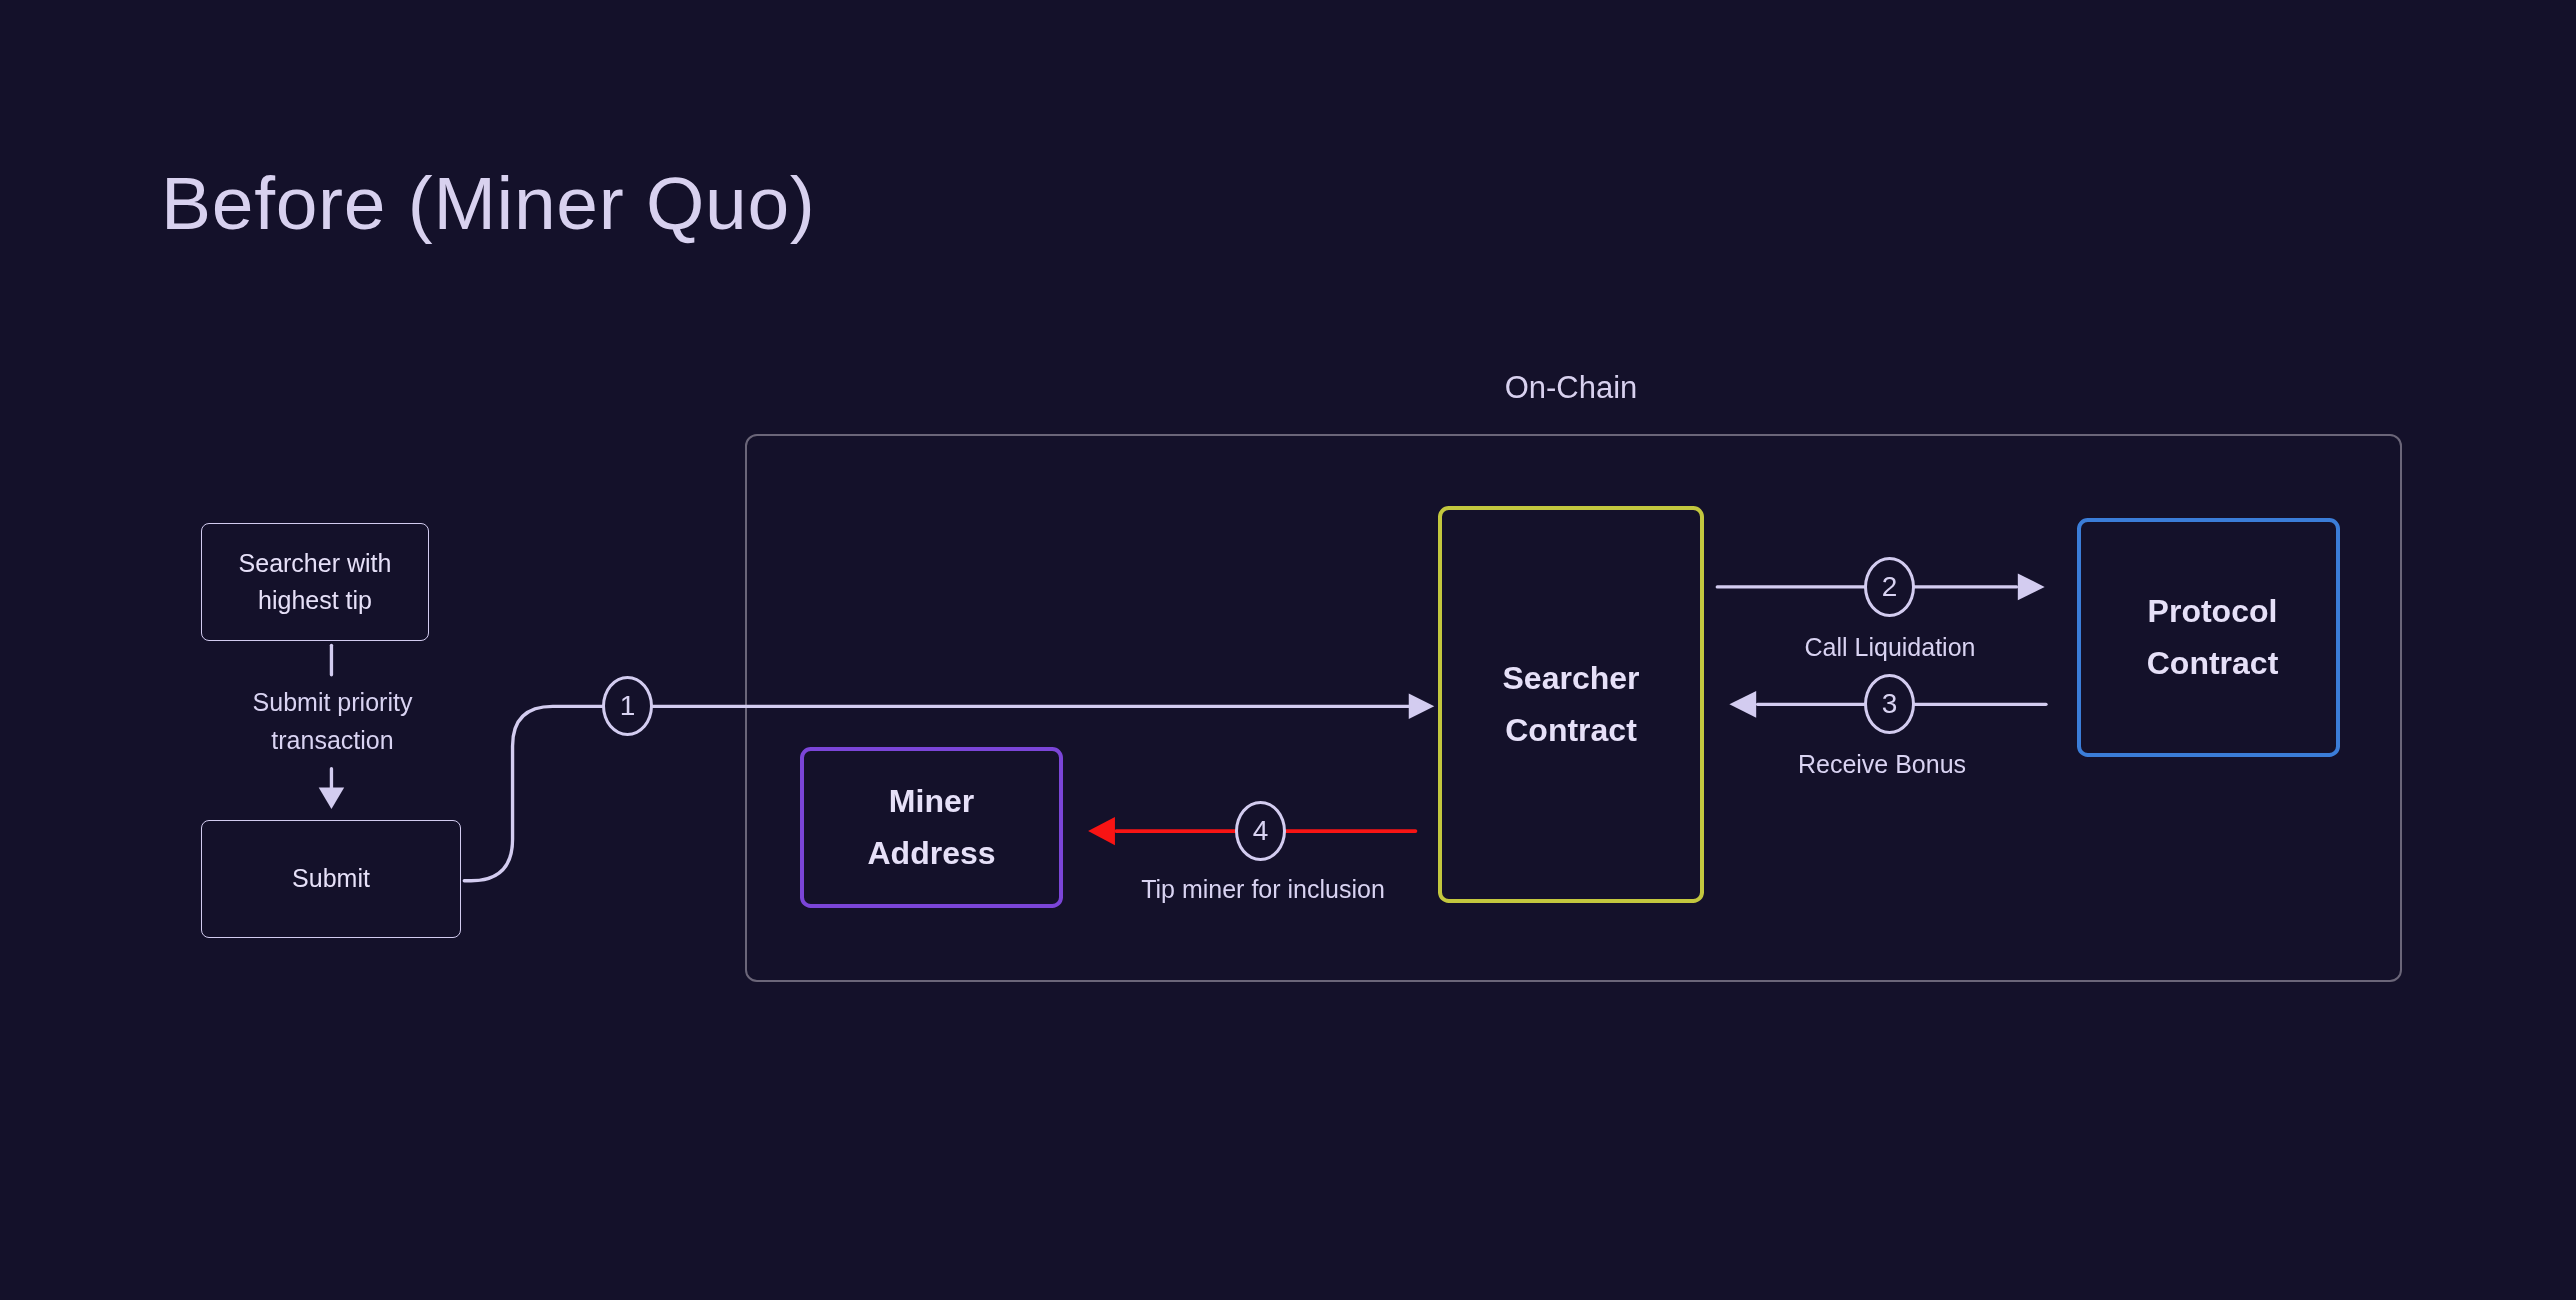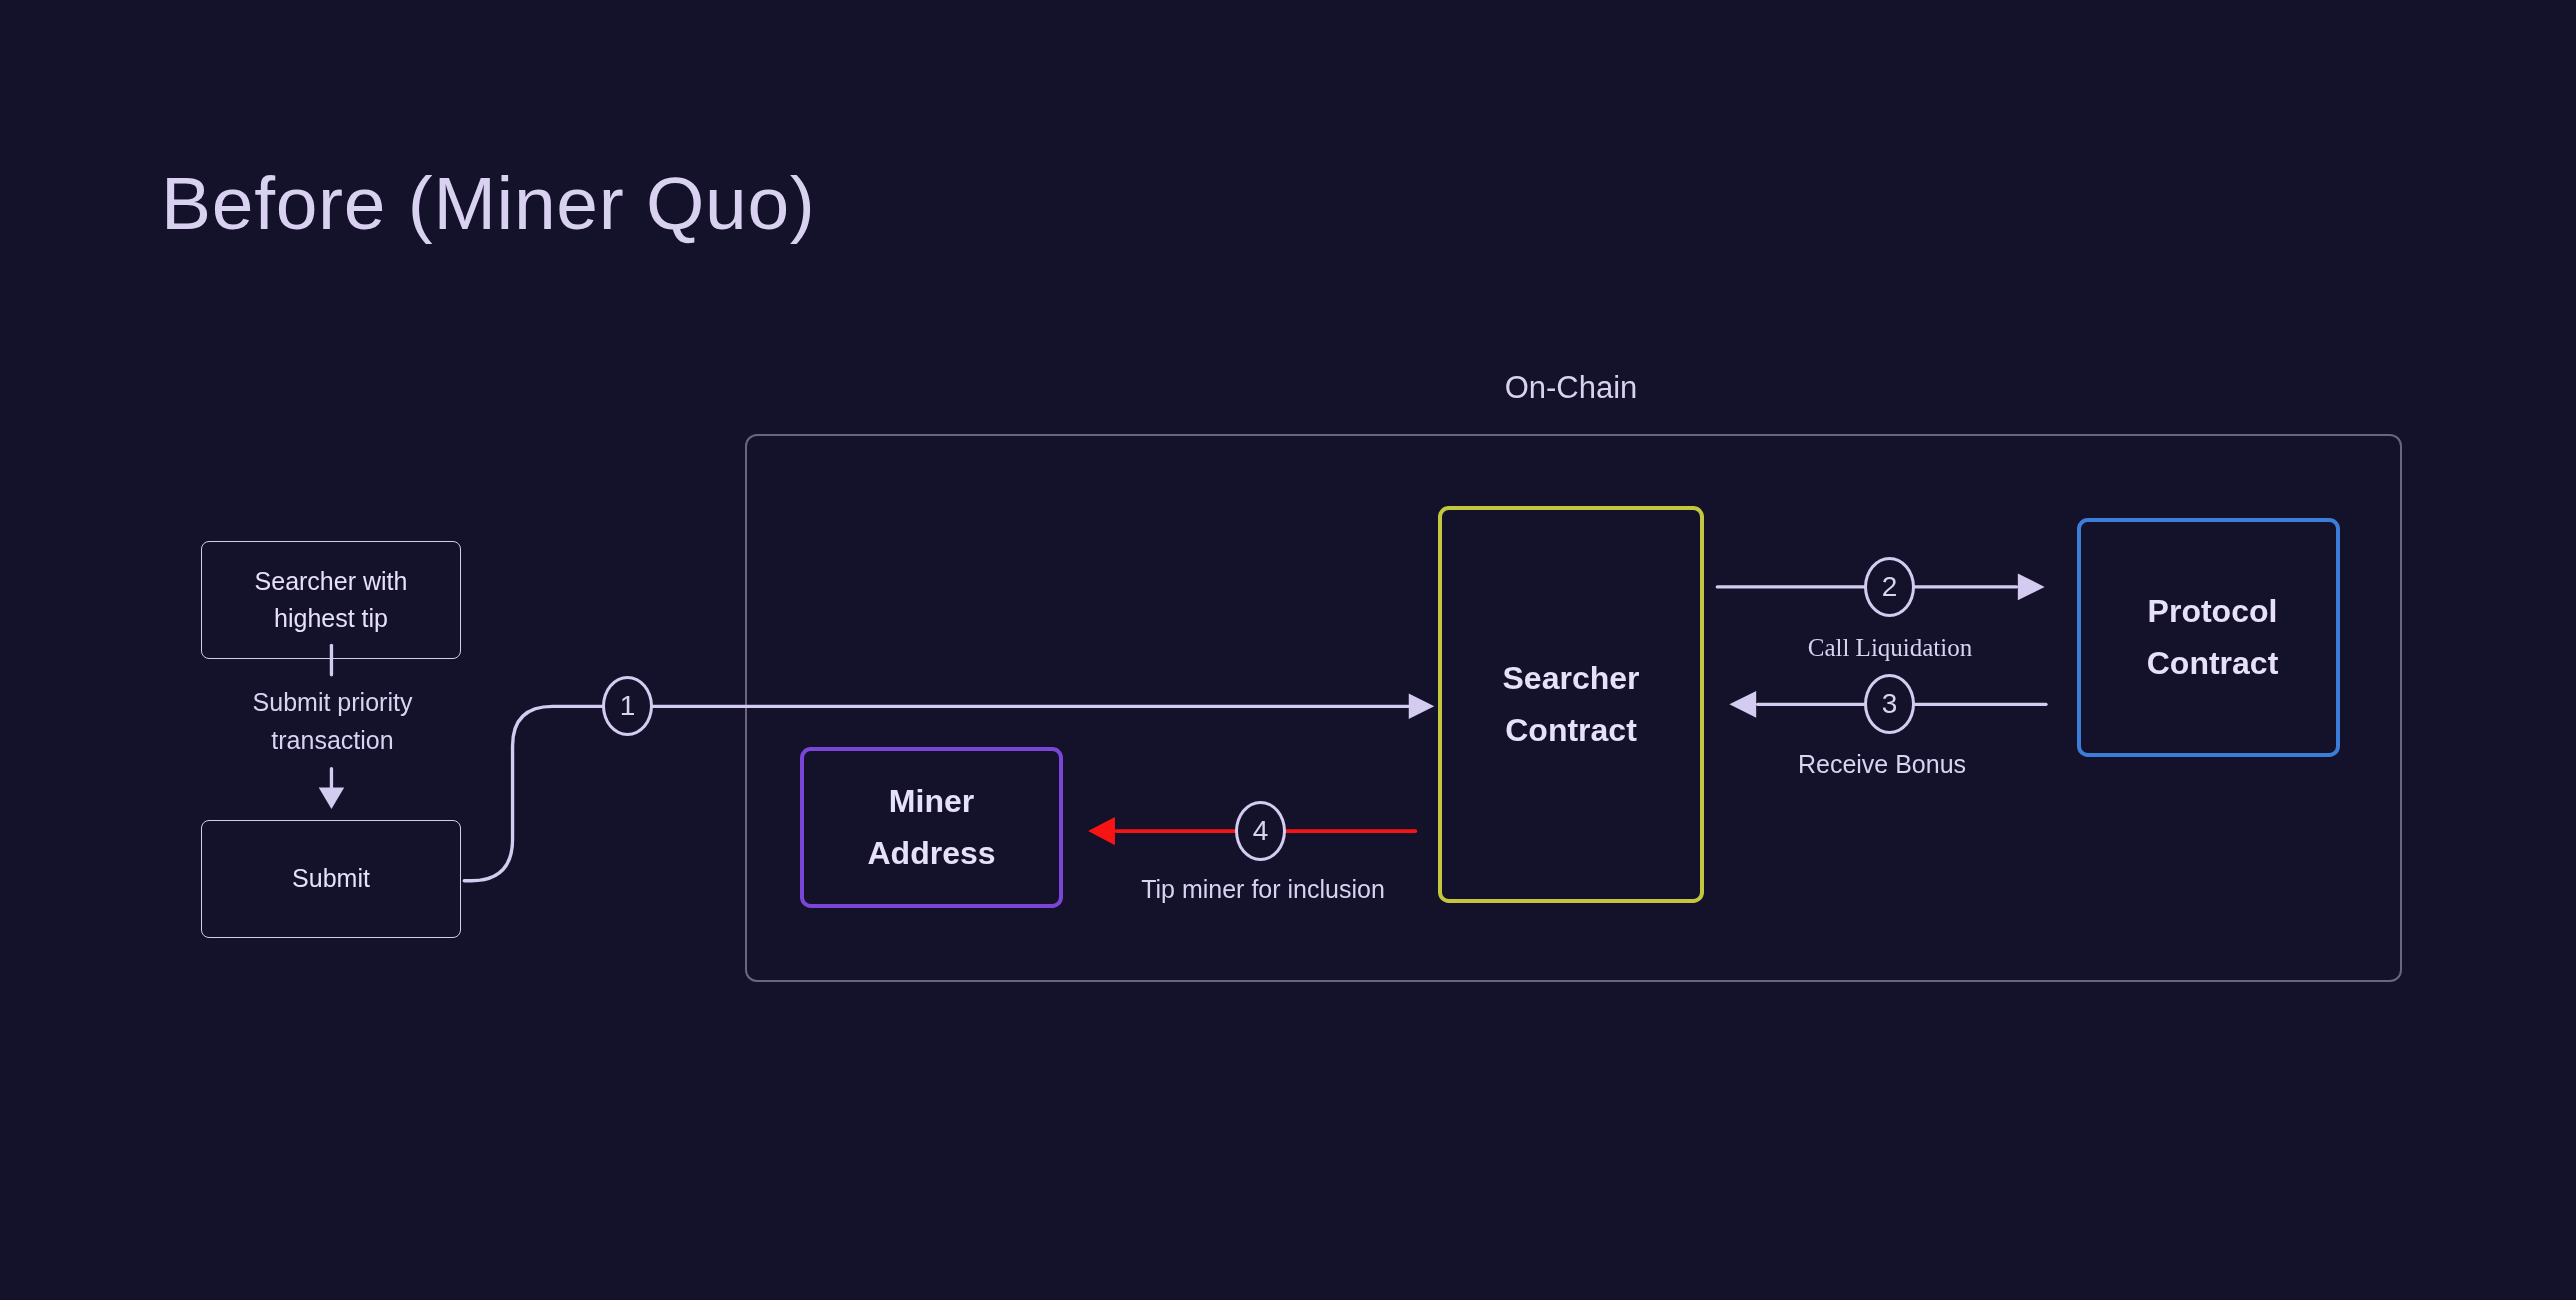--- a/index.html
+++ b/index.html
@@ -89,41 +89,41 @@
   .node--bold {
     border-radius: 10.7px;
     font-weight: 700;
     font-size: 32px;
     line-height: 1.6;
     color: var(--c-text, #e6e0f8);
   }
   .node--plain span { max-width: 188px; }
   .node--bold span { max-width: 161px; }
 
-  .node-searcher-tip      { left: 201px;  top: 541px;  width: 260px; height: 118px; }
+  .node-searcher-tip      { left: 201px;  top: 523px;  width: 228px; height: 118px; }
   .node-miner             { left: 201px;  top: 820px; width: 260px; height: 118px; }
   .node-miner-address     { left: 800px; top: 747px; width: 263px; height: 161px;
                             border: 4px solid var(--c-purple, #7b45d8); }
   .node-searcher-contract { left: 1438px; top: 506px;  width: 266px; height: 397px;
                             border: 4px solid var(--c-yellow, #c3c73e); }
   .node-protocol-contract { left: 2077px; top: 518px;  width: 263px; height: 239px;
                             border: 4px solid var(--c-blue, #3b7dd8); padding-left: 8px; }
 
   
   .edge-label {
     position: absolute;
     text-align: center;
     font-size: 25px;
     line-height: 1.5;
     color: var(--c-label, #d9d3f2);
     z-index: 3;
   }
   .label-submit-priority { left: 195px;  top: 684px; width: 275px; }
   .label-step1           { left: 527px;  top: 739px; width: 201px; }
-  .label-step2           { left: 1739px; top: 629px;  width: 302px; font-family: Liberation Serif, serif; }
+  .label-step2           { left: 1739px; top: 629px;  width: 302px; }
   .label-step3           { left: 1731px; top: 746px; width: 302px; }
   .label-step4           { left: 1062px; top: 871px; width: 402px; }
 
   
   .step-circle {
     position: absolute;
     width: 51px;
     height: 60px;
     box-sizing: border-box;
     border: 3.4px solid var(--c-line, #d3ccf0);

